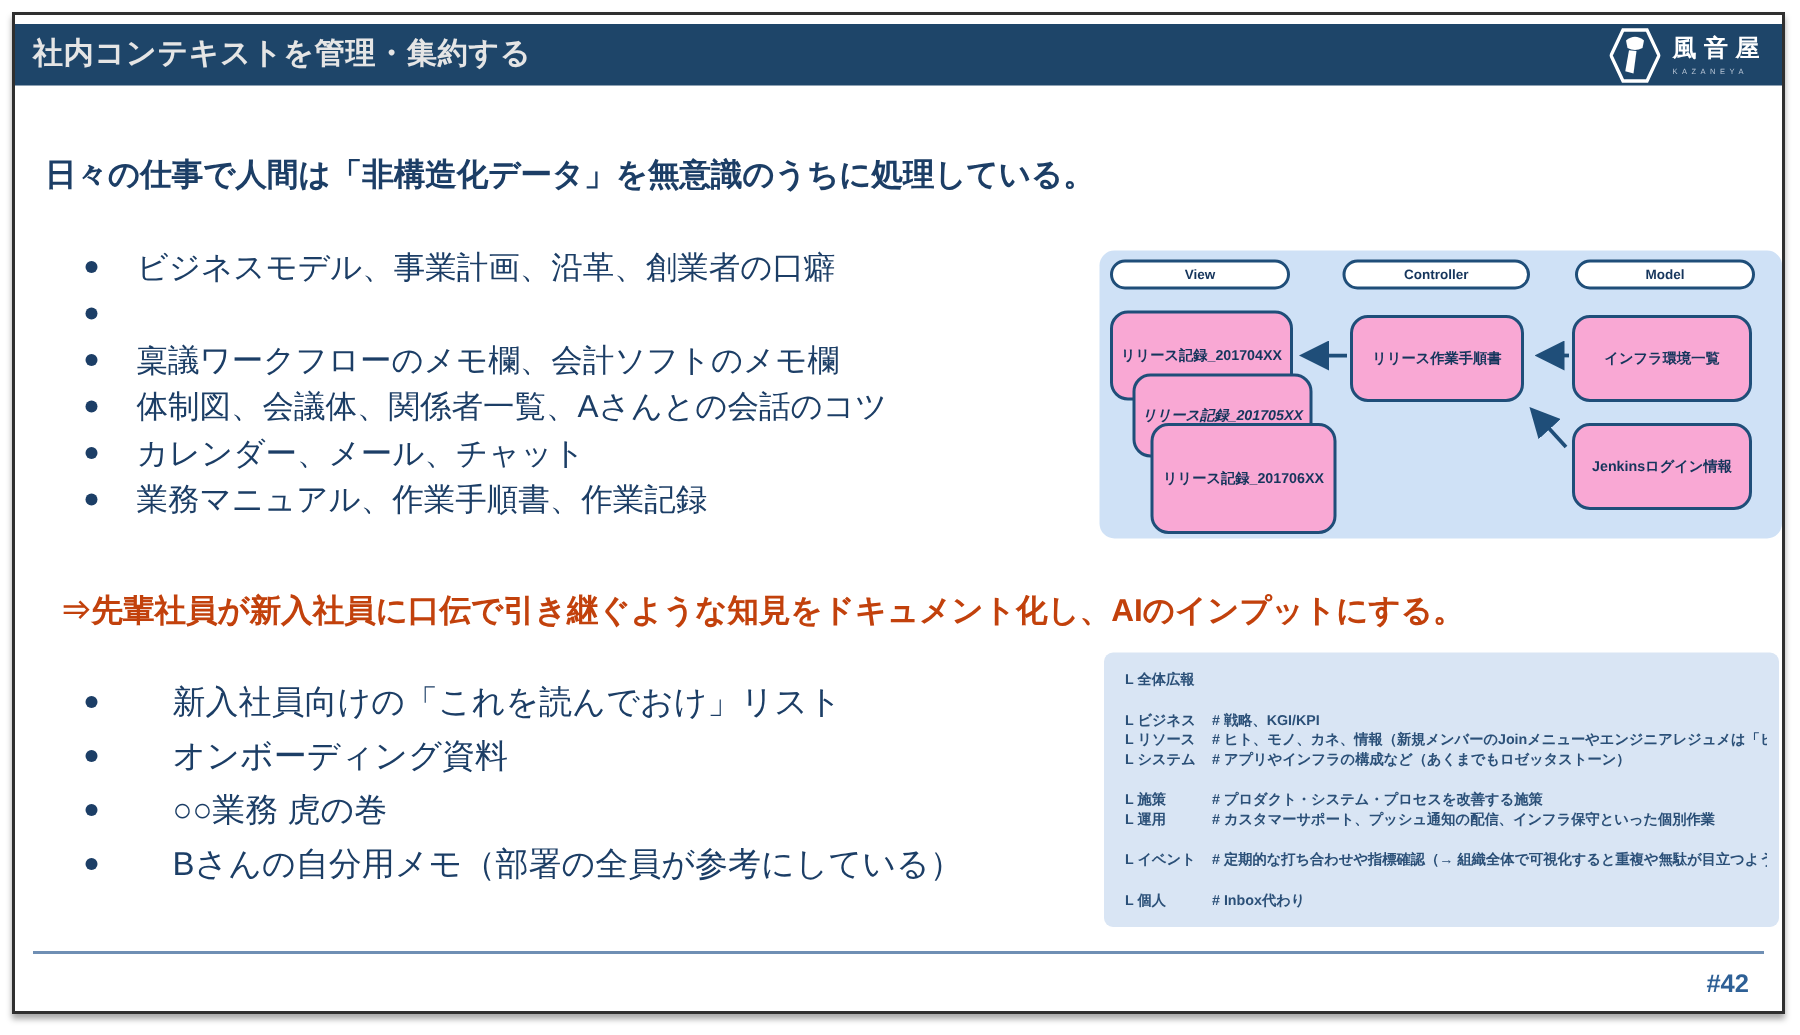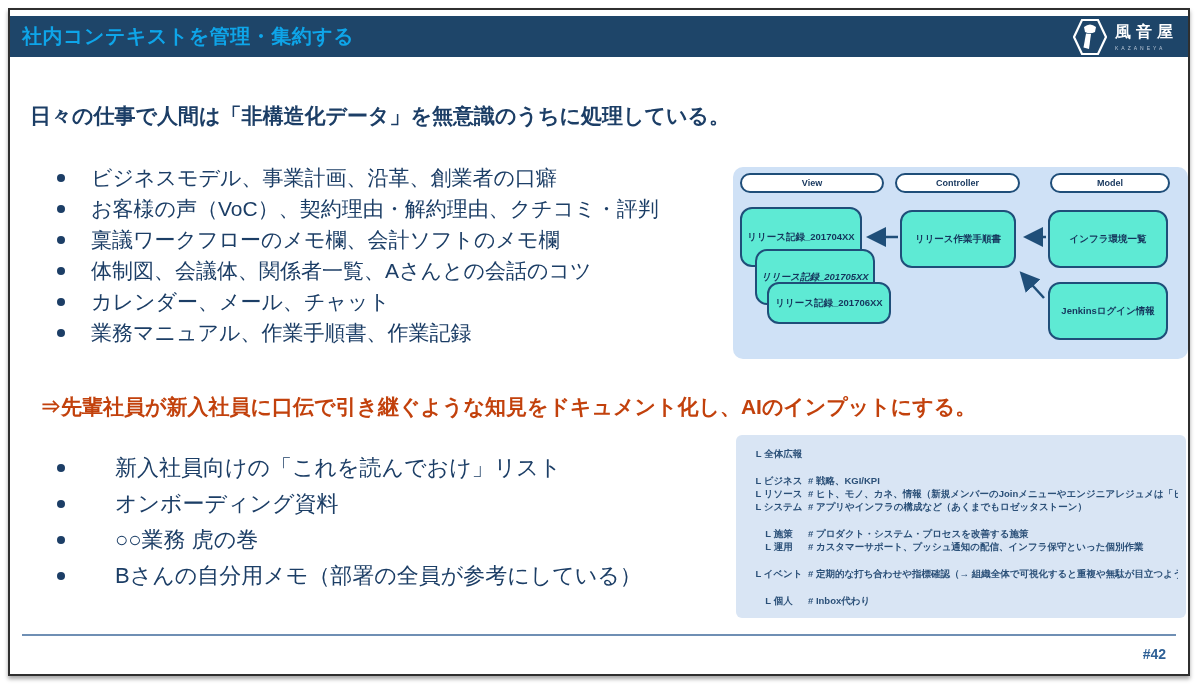--- a/index.html
+++ b/index.html
@@ -4,62 +4,62 @@
 <style>
   * { margin:0; padding:0; box-sizing:border-box; }
   html,body { width:1200px; height:690px; background:#ffffff; font-family:"Liberation Sans", sans-serif; }
   .slide {
     position:absolute; left:8px; top:8px; width:1182px; height:668px;
     background:#ffffff; border:2px solid #2f2f2f;
     box-shadow:0 3px 4px rgba(0,0,0,.35);
   }
   
   .header { position:absolute; left:0; top:6px; width:100%; height:41px; background:#1e4569; }
-  .header-title { position:absolute; left:12px; top:0; height:41px; line-height:41px; color:#0ea5e9; font-size:20px; font-weight:bold; letter-spacing:.5px; }
+  .header-title { position:absolute; left:12px; top:0; height:41px; line-height:41px; color:#e5e5e5; font-size:20px; font-weight:bold; letter-spacing:.5px; }
   .logo { position:absolute; right:10px; top:1px; height:39px; display:flex; align-items:center; gap:8px; }
   .logo-text-name { color:#ffffff; font-size:16px; font-weight:600; letter-spacing:5px; }
   .logo-text-sub { color:#b9c6d6; font-size:5px; letter-spacing:3px; margin-top:2px; }
   
   .lead { position:absolute; left:20px; top:92px; font-size:21px; font-weight:bold; color:#1c3e66; }
   .blist { position:absolute; list-style:none; }
   .blist li { display:flex; align-items:center; color:#1c3e66; font-weight:normal; }
   .dot { width:8px; height:8px; border-radius:50%; background:#1c3e66; margin-right:26px; flex:0 0 auto; }
   .list1 { left:47px; top:152px; }
   .list1 li { height:31px; font-size:21px; }
   .list2 { left:47px; top:440px; }
   .list2 li { height:36px; font-size:22px;gap:24px; }
   .arrow-statement { position:absolute; left:18px; top:383px; font-size:21px; font-weight:bold; color:#c2410c;margin-left:12px; }
   
   .diagram { position:absolute; left:723px; top:157px; width:455px; height:192px; background:#cfe1f6; border-radius:10px; }
   .pill { position:absolute; height:20px; background:#ffffff; border:2px solid #1f4e79; border-radius:11px;
           display:flex; align-items:center; justify-content:center; font-size:9px; font-weight:bold; color:#15355c; }
-  .pill-view { left:7px; top:6px; width:144px; }
+  .pill-view { left:7px; top:6px; width:120px; }
   .pill-controller { left:162px; top:6px; width:125px; }
   .pill-model { left:317px; top:6px; width:120px; }
-  .dbox { position:absolute; background:#5eead4; border:2px solid #1f4e79; border-radius:12px;
+  .dbox { position:absolute; background:#f9a8d4; border:2px solid #1f4e79; border-radius:12px;
           display:flex; align-items:center; justify-content:center; text-align:center;
           font-size:9.5px; font-weight:bold; color:#15355c; }
   .b-rel1 { left:7px;  top:40px;  width:122px; height:60px; z-index:1; }
   .b-proc { left:167px; top:43px; width:116px; height:58px; }
   .b-infra{ left:315px; top:43px; width:120px; height:58px; }
   .b-rel2 { left:22px; top:82px;  width:120px; height:56px; z-index:2;font-style:italic; }
-  .b-rel3 { left:34px; top:115px; width:124px; height:42px; z-index:3; }
+  .b-rel3 { left:34px; top:115px; width:124px; height:74px; z-index:3; }
   .b-jenkins { left:315px; top:115px; width:120px; height:58px;text-align:center; }
   .diagram-arrows { position:absolute; left:0; top:0; z-index:4; pointer-events:none; }
   
   .tree-box { position:absolute; left:726px; top:425px; width:450px; height:183px; background:#d9e5f4;
               border-radius:6px; padding:12px 8px 0 14px; color:#2b5078; font-size:9.5px; font-weight:bold; line-height:13px; }
   .tree-group { margin-top:14px; }
   .tree-group:first-child { margin-top:0; }
   .tree-row { display:flex; }
-  .tree-label { width:58px; flex:0 0 auto; white-space:nowrap;text-align:center; }
+  .tree-label { width:58px; flex:0 0 auto; white-space:nowrap; }
   .tree-comment { flex:1; white-space:nowrap; overflow:hidden; }
   
   .footer-line { position:absolute; left:12px; right:12px; top:624px; border-top:2px solid #6f8fb4; }
-  .page-number { position:absolute; right:22px; top:636px; font-size:14px; font-weight:600; color:#2e6096; }
+  .page-number { position:absolute; right:22px; top:636px; font-size:17px; font-weight:600; color:#2e6096; }
 </style>
 </head>
 <body>
 
 <div class="slide">
 
   <div class="header">
     <div class="header-title">社内コンテキストを管理・集約する</div>
     <div class="logo">
       <svg width="34" height="38" viewBox="0 0 34 38">
@@ -76,21 +76,20 @@
 
   <div class="lead">日々の仕事で人間は「非構造化データ」を無意識のうちに処理している。</div>
 
   <ul class="blist list1">
     <li>
         <span class="dot"></span>
         <span>ビジネスモデル、事業計画、沿革、創業者の口癖</span>
       </li>
     <li>
         <span class="dot"></span>
-        <span>お客様の声（VoC）、契約理由・解約理由、クチコミ・評判</span>
       </li>
     <li>
         <span class="dot"></span>
         <span>稟議ワークフローのメモ欄、会計ソフトのメモ欄</span>
       </li>
     <li>
         <span class="dot"></span>
         <span>体制図、会議体、関係者一覧、Aさんとの会話のコツ</span>
       </li>
     <li>

